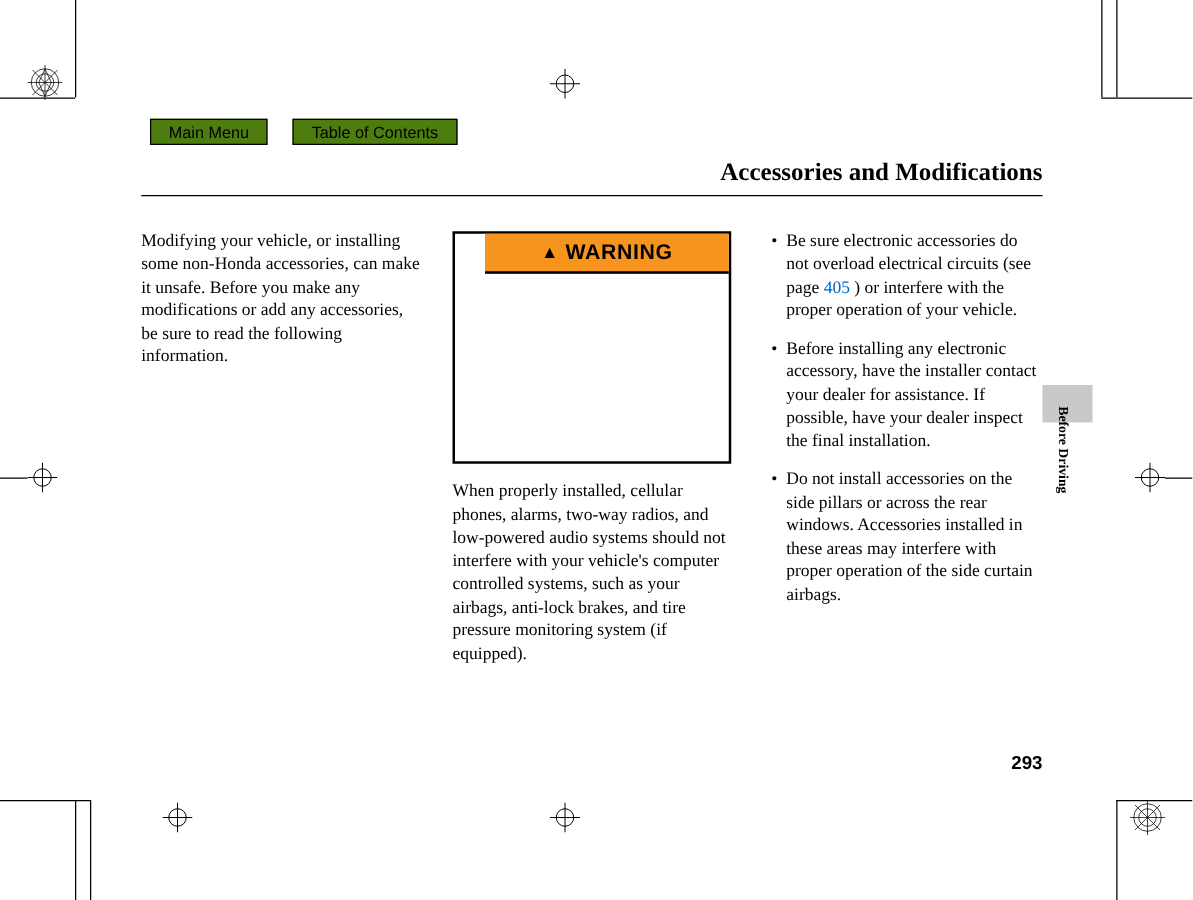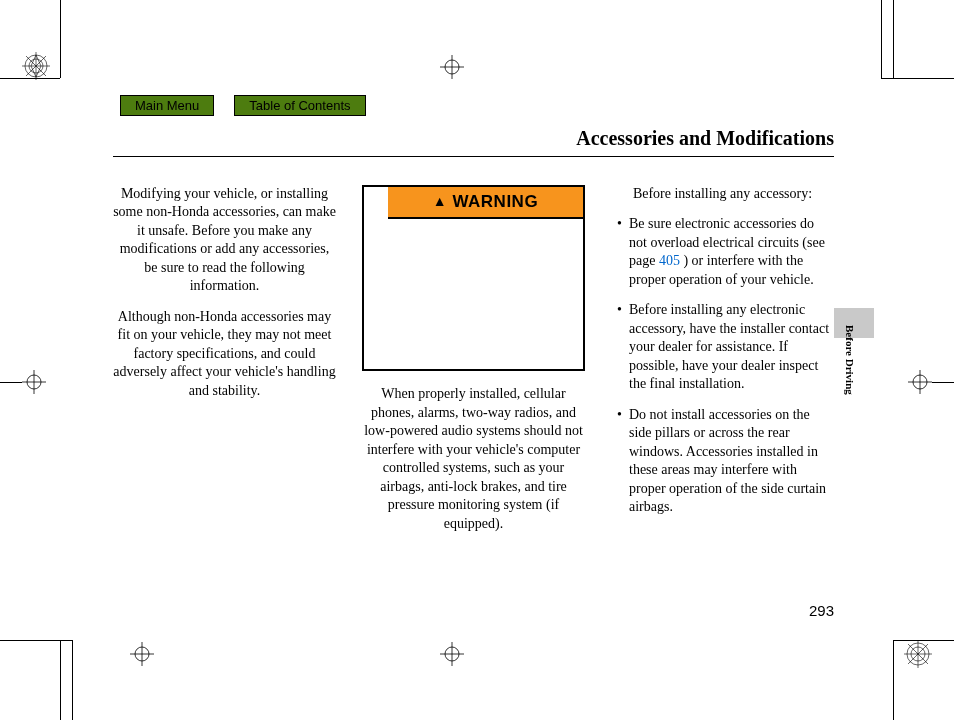--- a/index.html
+++ b/index.html
@@ -17,39 +17,39 @@
   .nav { position: absolute; top: 95px; left: 120px; display: flex; gap: 20px; font-family: Arial, Helvetica, sans-serif; }
   .nav a { display: inline-block; border: 1px solid #000; padding: 2px 14px; font-size: 13px; color: #000; text-decoration: none; background: #4d7c0f; }
 
   
   .title { position: absolute; top: 127px; right: 120px; font-family: Georgia, serif; font-weight: bold; font-size: 20px; }
   .title-rule { position: absolute; top: 156px; left: 113px; right: 120px; height: 1px; background: #000; }
 
   
   .cols { position: absolute; top: 185px; left: 113px; right: 120px; display: flex; gap: 26px; }
   .col { flex: 1 1 0; font-size: 14px; line-height: 1.32; }
-  .col p { margin-bottom: 12px; text-align: center; }
+  .col p { margin-bottom: 12px; }
   .subhead { font-weight: bold; }
 
   .warning-box { border: 2px solid #000; margin-bottom: 14px; }
   .warning-head { background: #f7941d; text-align: center; padding: 4px 0; font-family: Arial, Helvetica, sans-serif; font-weight: bold; font-size: 17px; letter-spacing: 0.5px; border-bottom: 2px solid #000; margin-left: 24px; }
   .warning-head .tri { font-size: 14px; vertical-align: 1px; }
   .warning-body { height: 150px; }
 
   ul.bullets { list-style: none; margin-left: 6px; }
   ul.bullets li { position: relative; padding-left: 12px; margin-bottom: 12px; }
   ul.bullets li::before { content: "•"; position: absolute; left: 0; top: 0; }
 
   .pageref { color: #0066cc; }
 
   
   .sidetab { position: absolute; right: 80px; top: 308px; width: 40px; height: 30px; background: #c9c9c9; }
   .sidetab-label { position: absolute; right: 98px; top: 325px; font-family: Georgia, serif; font-weight: bold; font-size: 11px; writing-mode: vertical-rl; }
 
-  .pagenum { position: absolute; right: 120px; top: 602px; font-family: Arial, Helvetica, sans-serif; font-weight: normal; font-size: 15px; }
+  .pagenum { position: absolute; right: 120px; top: 602px; font-family: Arial, Helvetica, sans-serif; font-weight: bold; font-size: 15px; }
 </style>
 </head>
 <body>
 
 <div class="crop h" style="top:78px; left:0; width:60px;"></div>
 <div class="crop v" style="top:0; left:60px; height:78px;"></div>
 
 <div class="crop v" style="top:0; left:881px; height:78px;"></div>
 <div class="crop v" style="top:0; left:893px; height:78px;"></div>
 <div class="crop h" style="top:78px; left:881px; width:73px;"></div>
@@ -144,36 +144,34 @@
   <a href="#">Table of Contents</a>
 </div>
 
 <div class="title">Accessories and Modifications</div>
 <div class="title-rule"></div>
 
 <div class="cols">
 
   <div class="col">
     <p>Modifying your vehicle, or installing some non-Honda accessories, can make it unsafe. Before you make any modifications or add any accessories, be sure to read the following information.</p>
-    <p>Although non-Honda accessories may fit on your vehicle, they may not meet factory specifications, and could adversely affect your vehicle's handling and stability.</p>
   </div>
 
   <div class="col">
     <div class="warning-box">
       <div class="warning-head">
         <span class="tri">▲</span>
         <span>WARNING</span>
       </div>
       <div class="warning-body"></div>
     </div>
     <p>When properly installed, cellular phones, alarms, two-way radios, and low-powered audio systems should not interfere with your vehicle's computer controlled systems, such as your airbags, anti-lock brakes, and tire pressure monitoring system (if equipped).</p>
   </div>
 
   <div class="col">
-    <p>Before installing any accessory:</p>
     <ul class="bullets">
       <li>
         <span>Be sure electronic accessories do not overload electrical circuits (see page </span><span class="pageref">405</span><span> ) or interfere with the proper operation of your vehicle.</span>
       </li>
       <li>Before installing any electronic accessory, have the installer contact your dealer for assistance. If possible, have your dealer inspect the final installation.</li>
       <li>Do not install accessories on the side pillars or across the rear windows. Accessories installed in these areas may interfere with proper operation of the side curtain airbags.</li>
     </ul>
   </div>
 </div>
 

